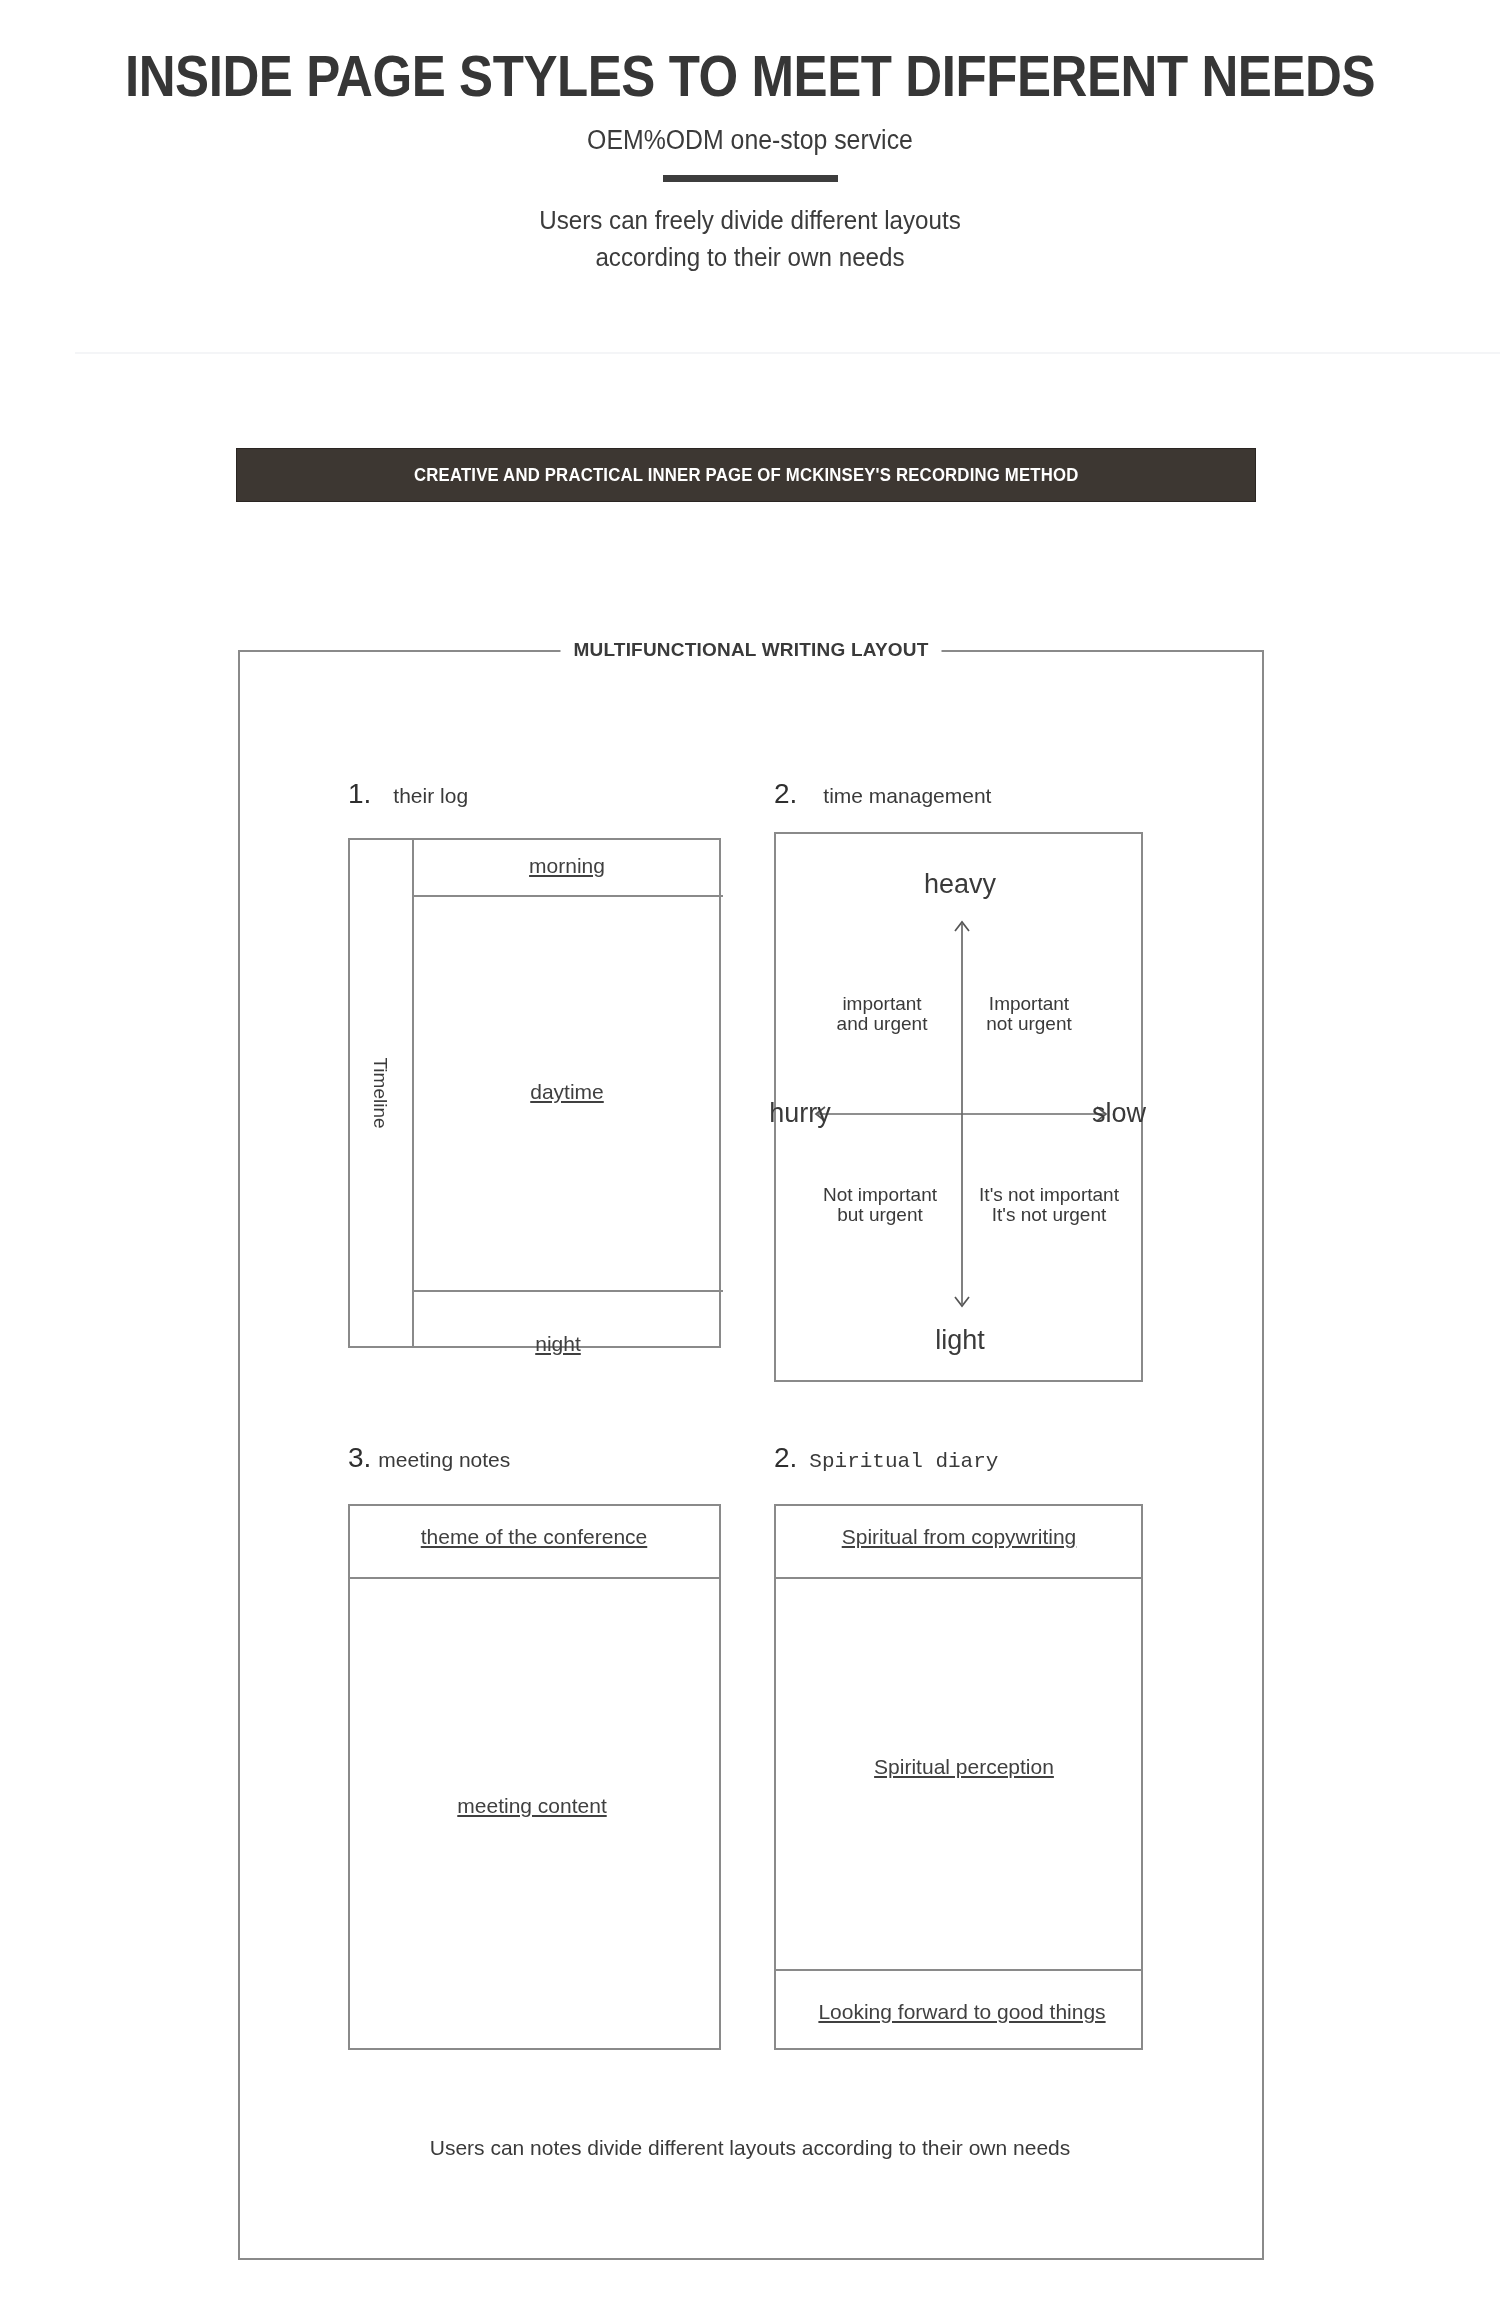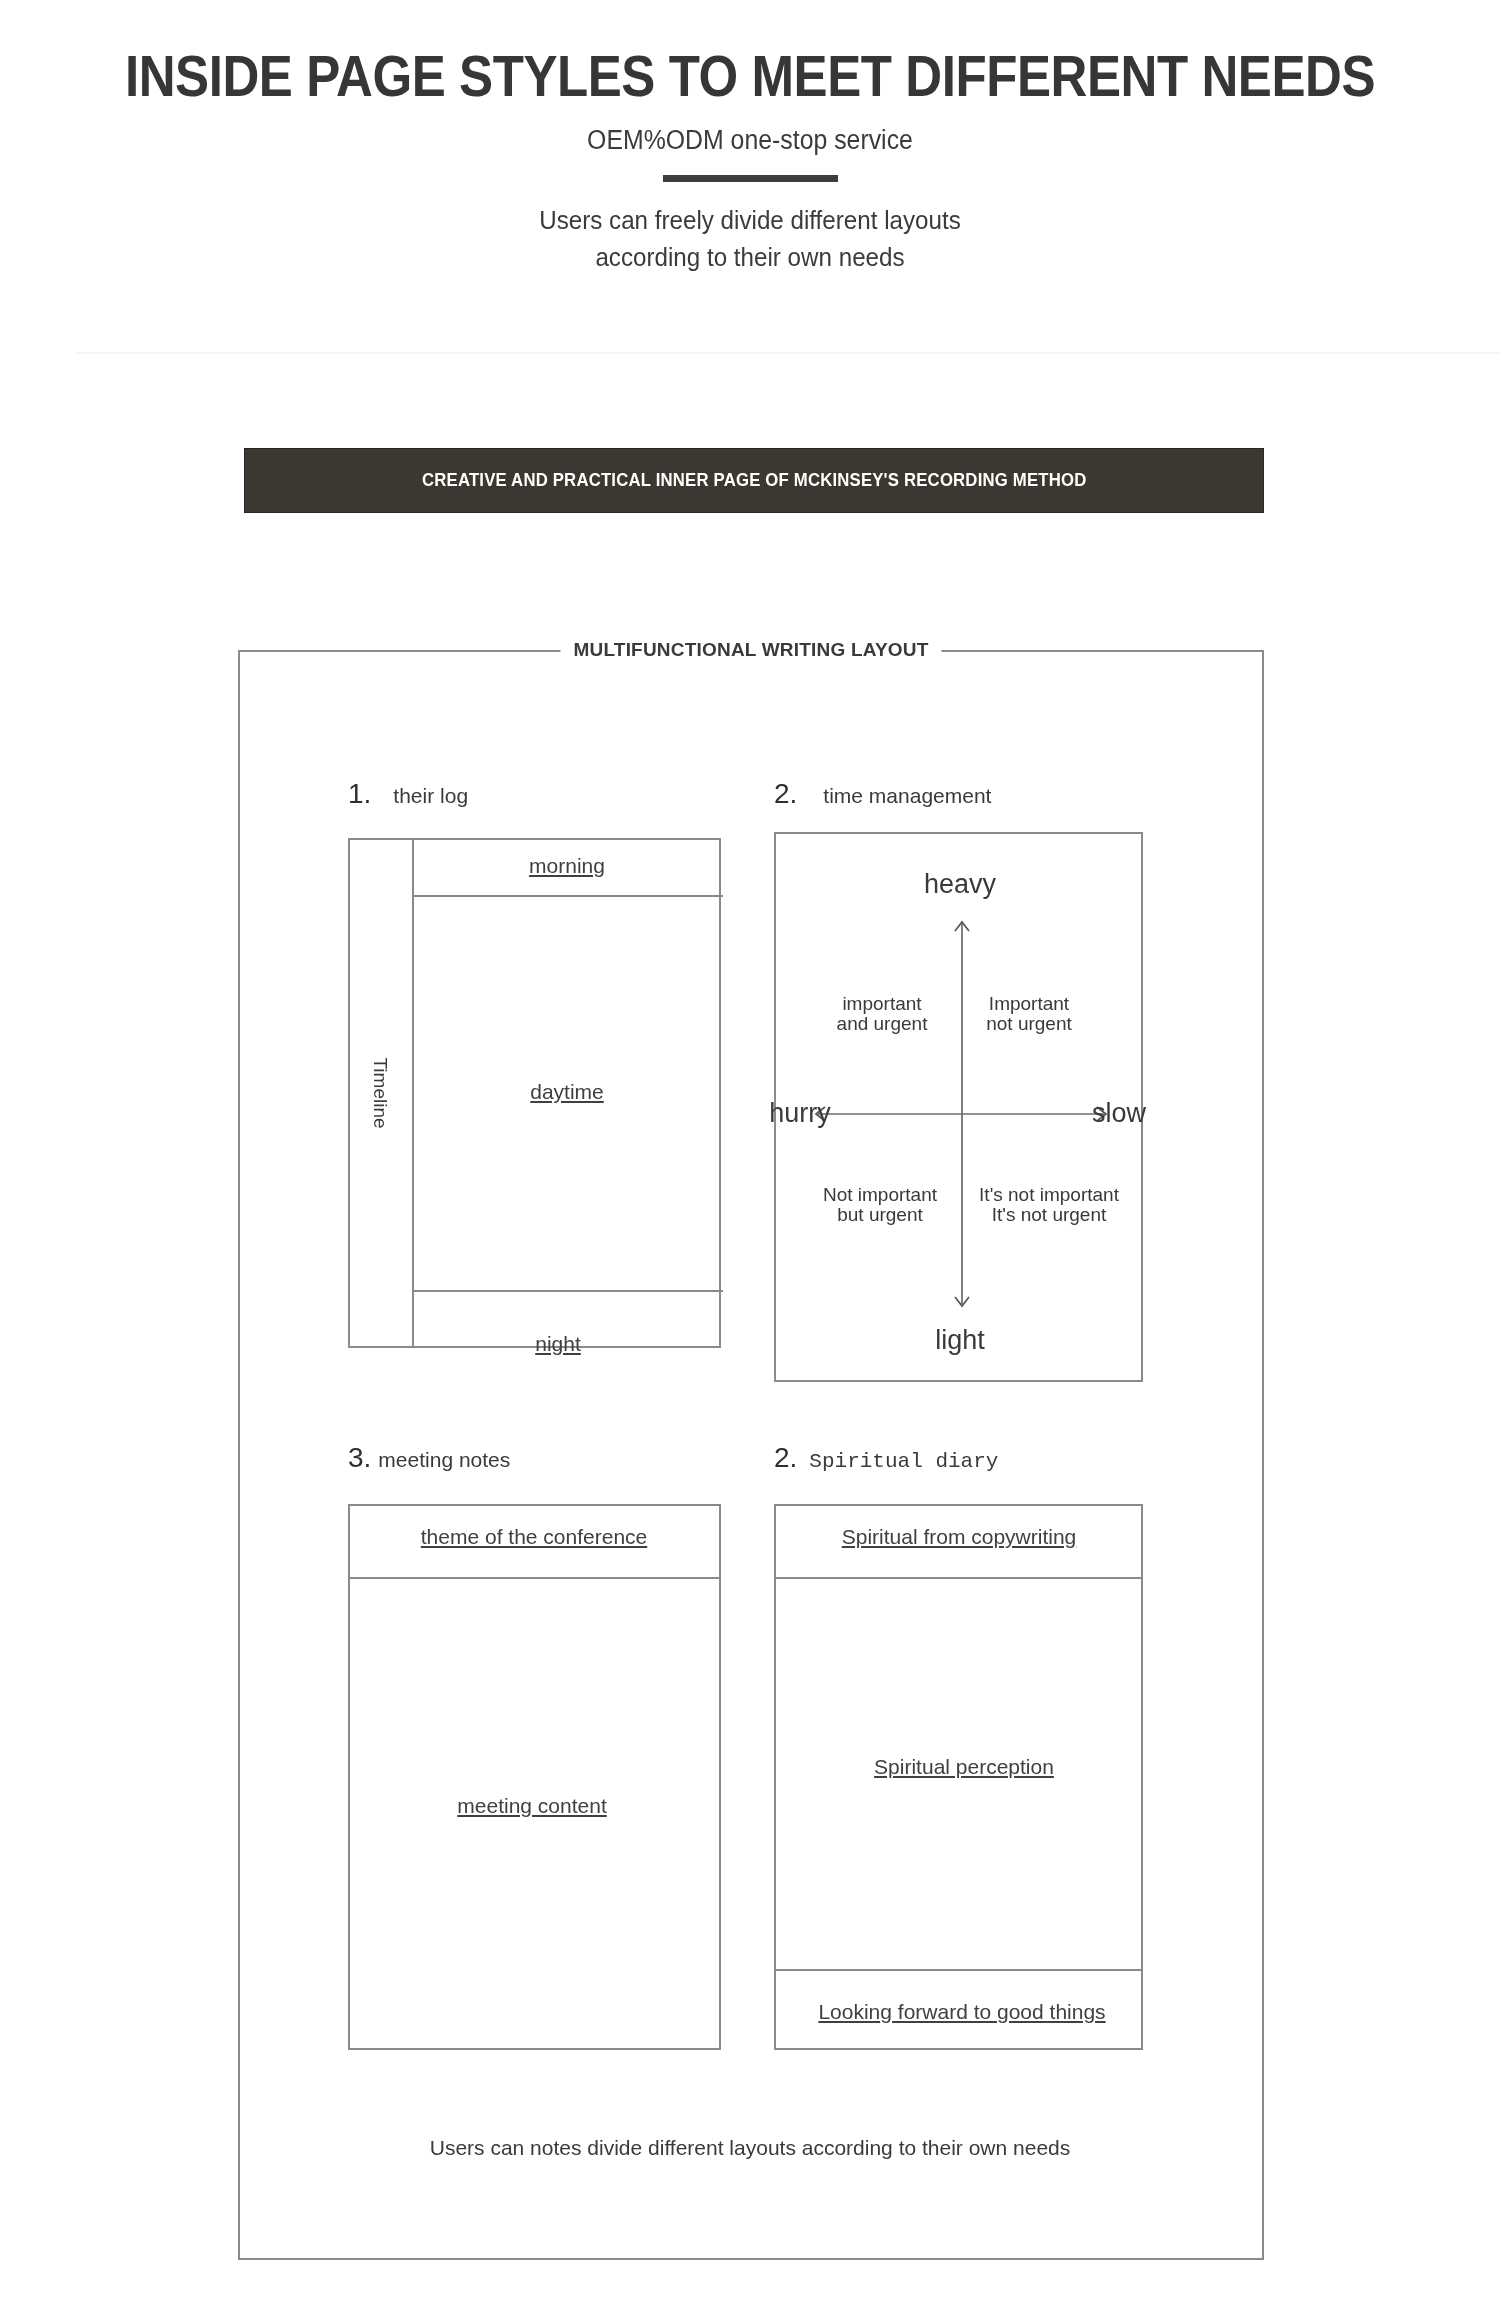--- a/index.html
+++ b/index.html
@@ -64,24 +64,24 @@
     left: 75px;
     top: 352px;
     width: 1425px;
     height: 2px;
     background: #f4f5f7;
   }
 
   
   .banner {
     position: absolute;
-    left: 244px;
+    left: 236px;
     top: 448px;
     width: 1020px;
-    height: 65px;
+    height: 54px;
     background: #3d3732;
     border: 1px solid #2a2522;
     box-sizing: border-box;
     display: flex;
     align-items: center;
     justify-content: center;
   }
   .banner-text {
     color: #ffffff;
     font-size: 18px;

